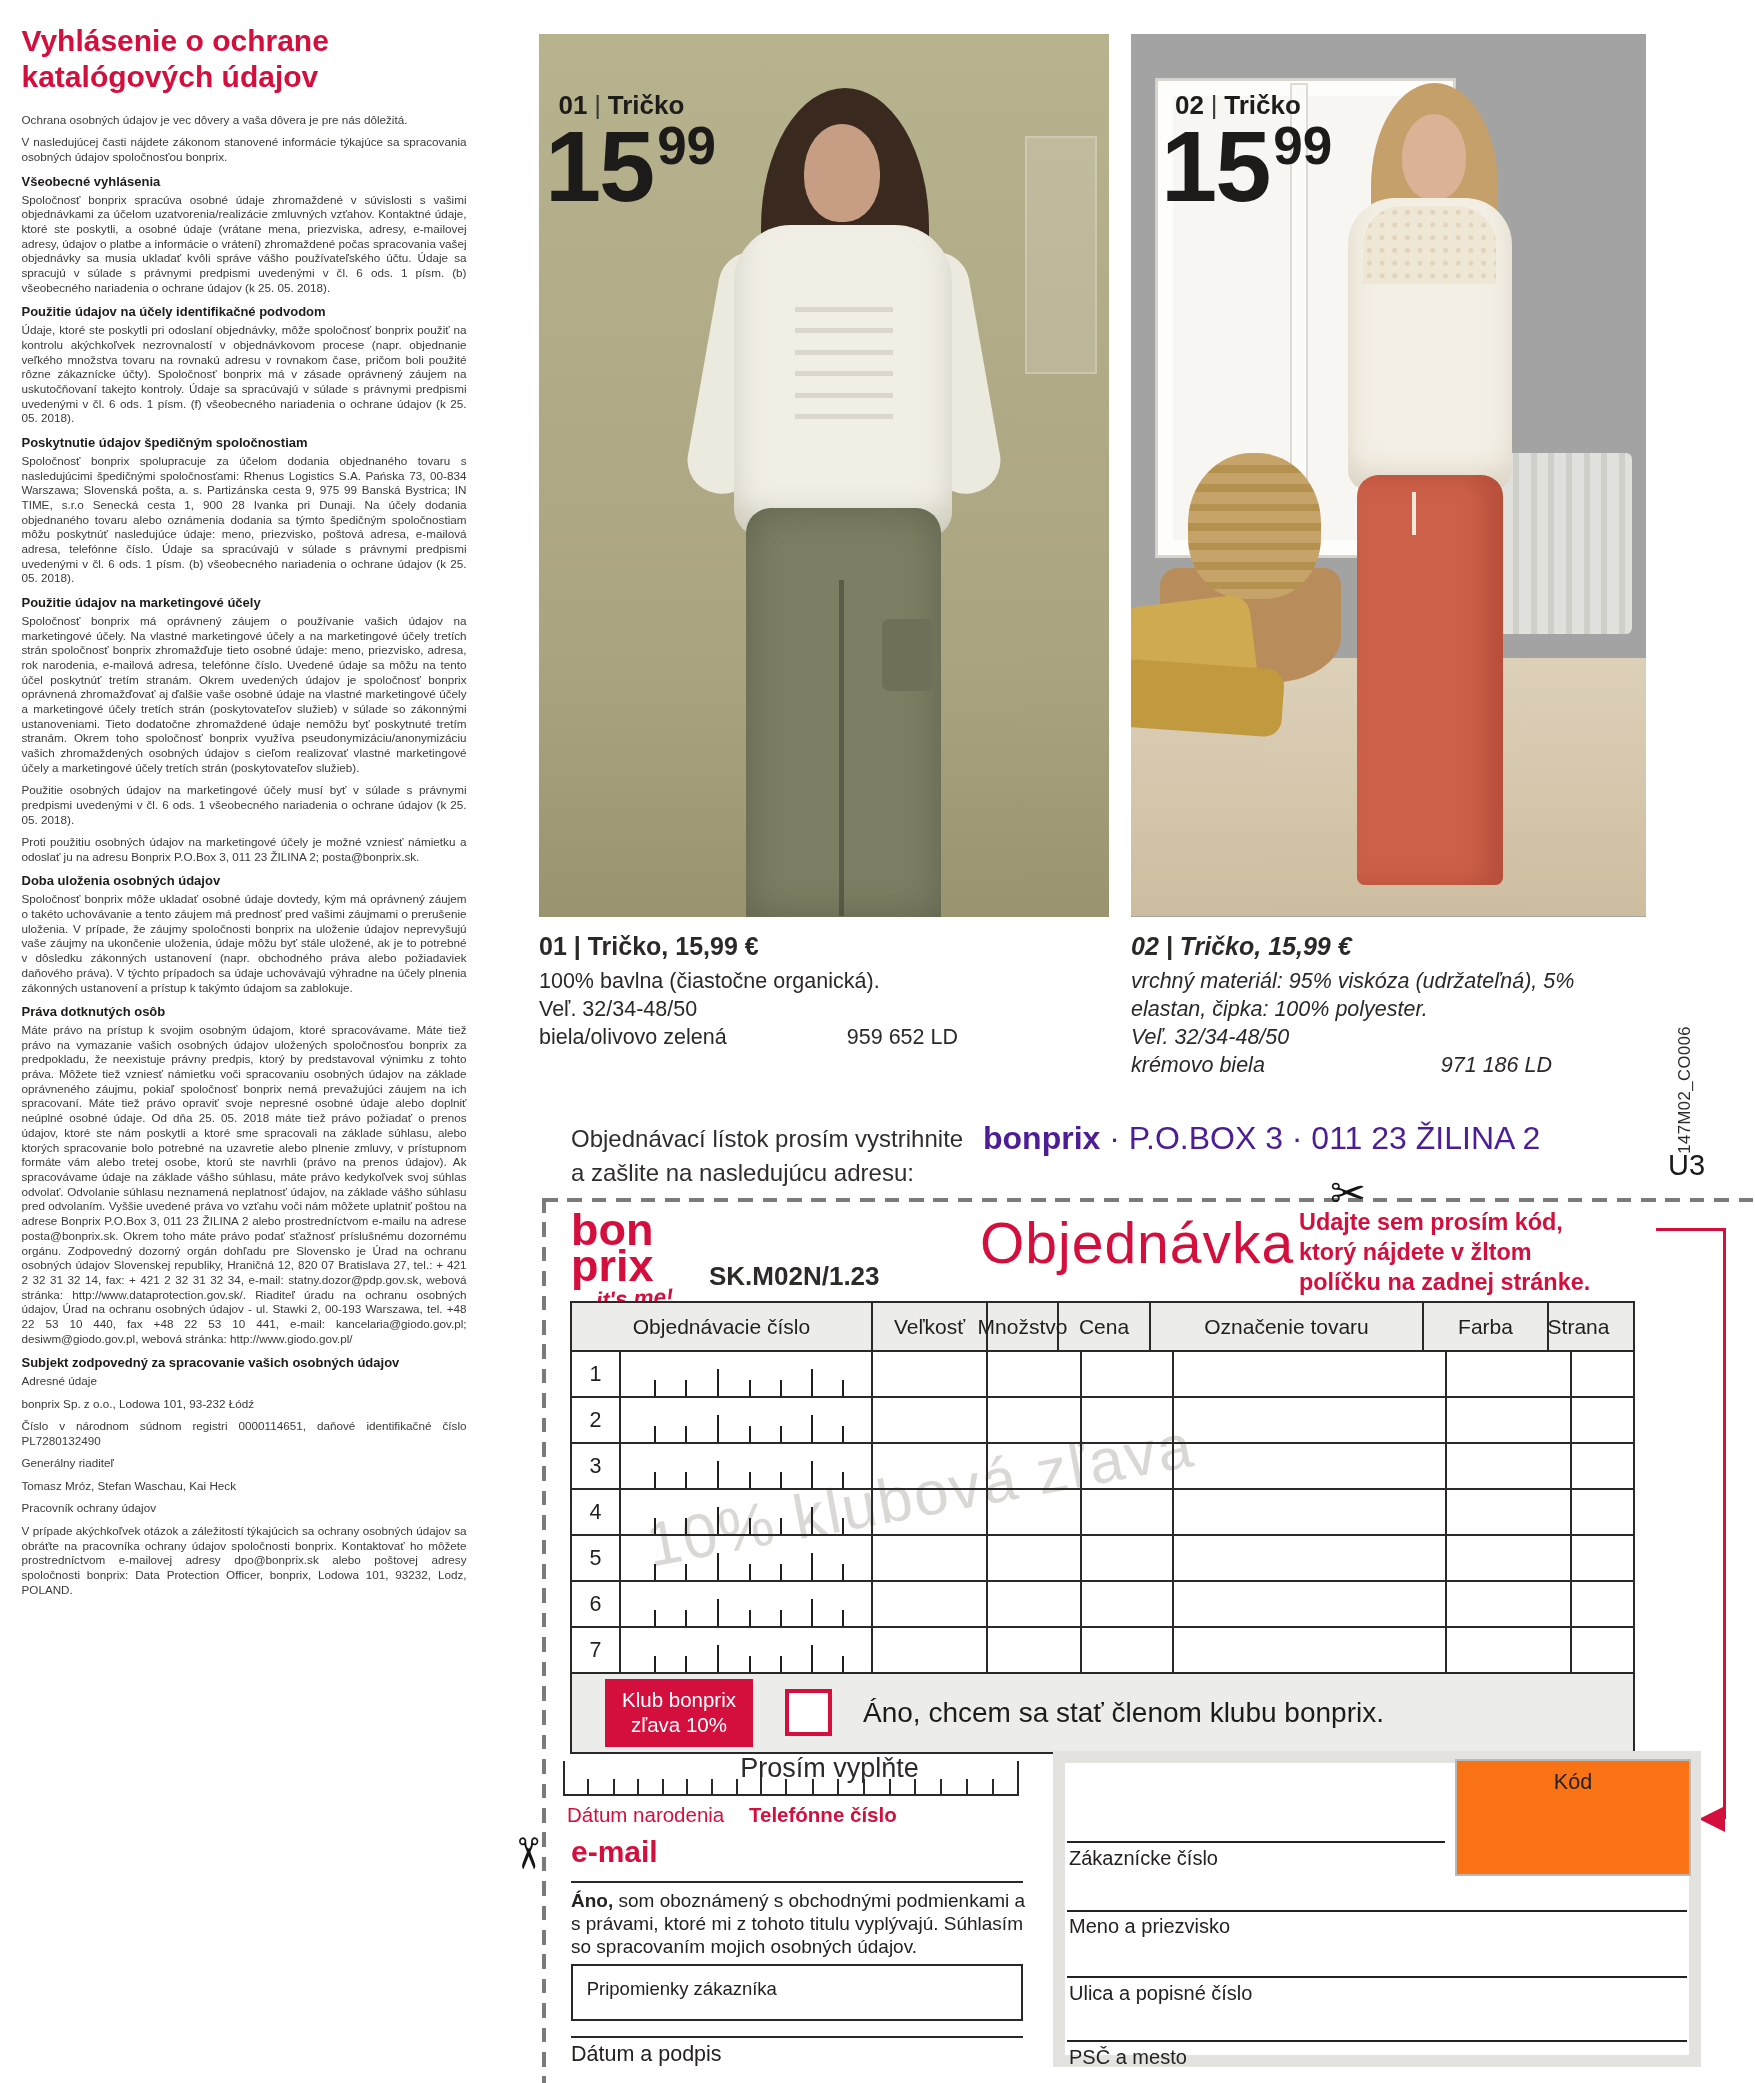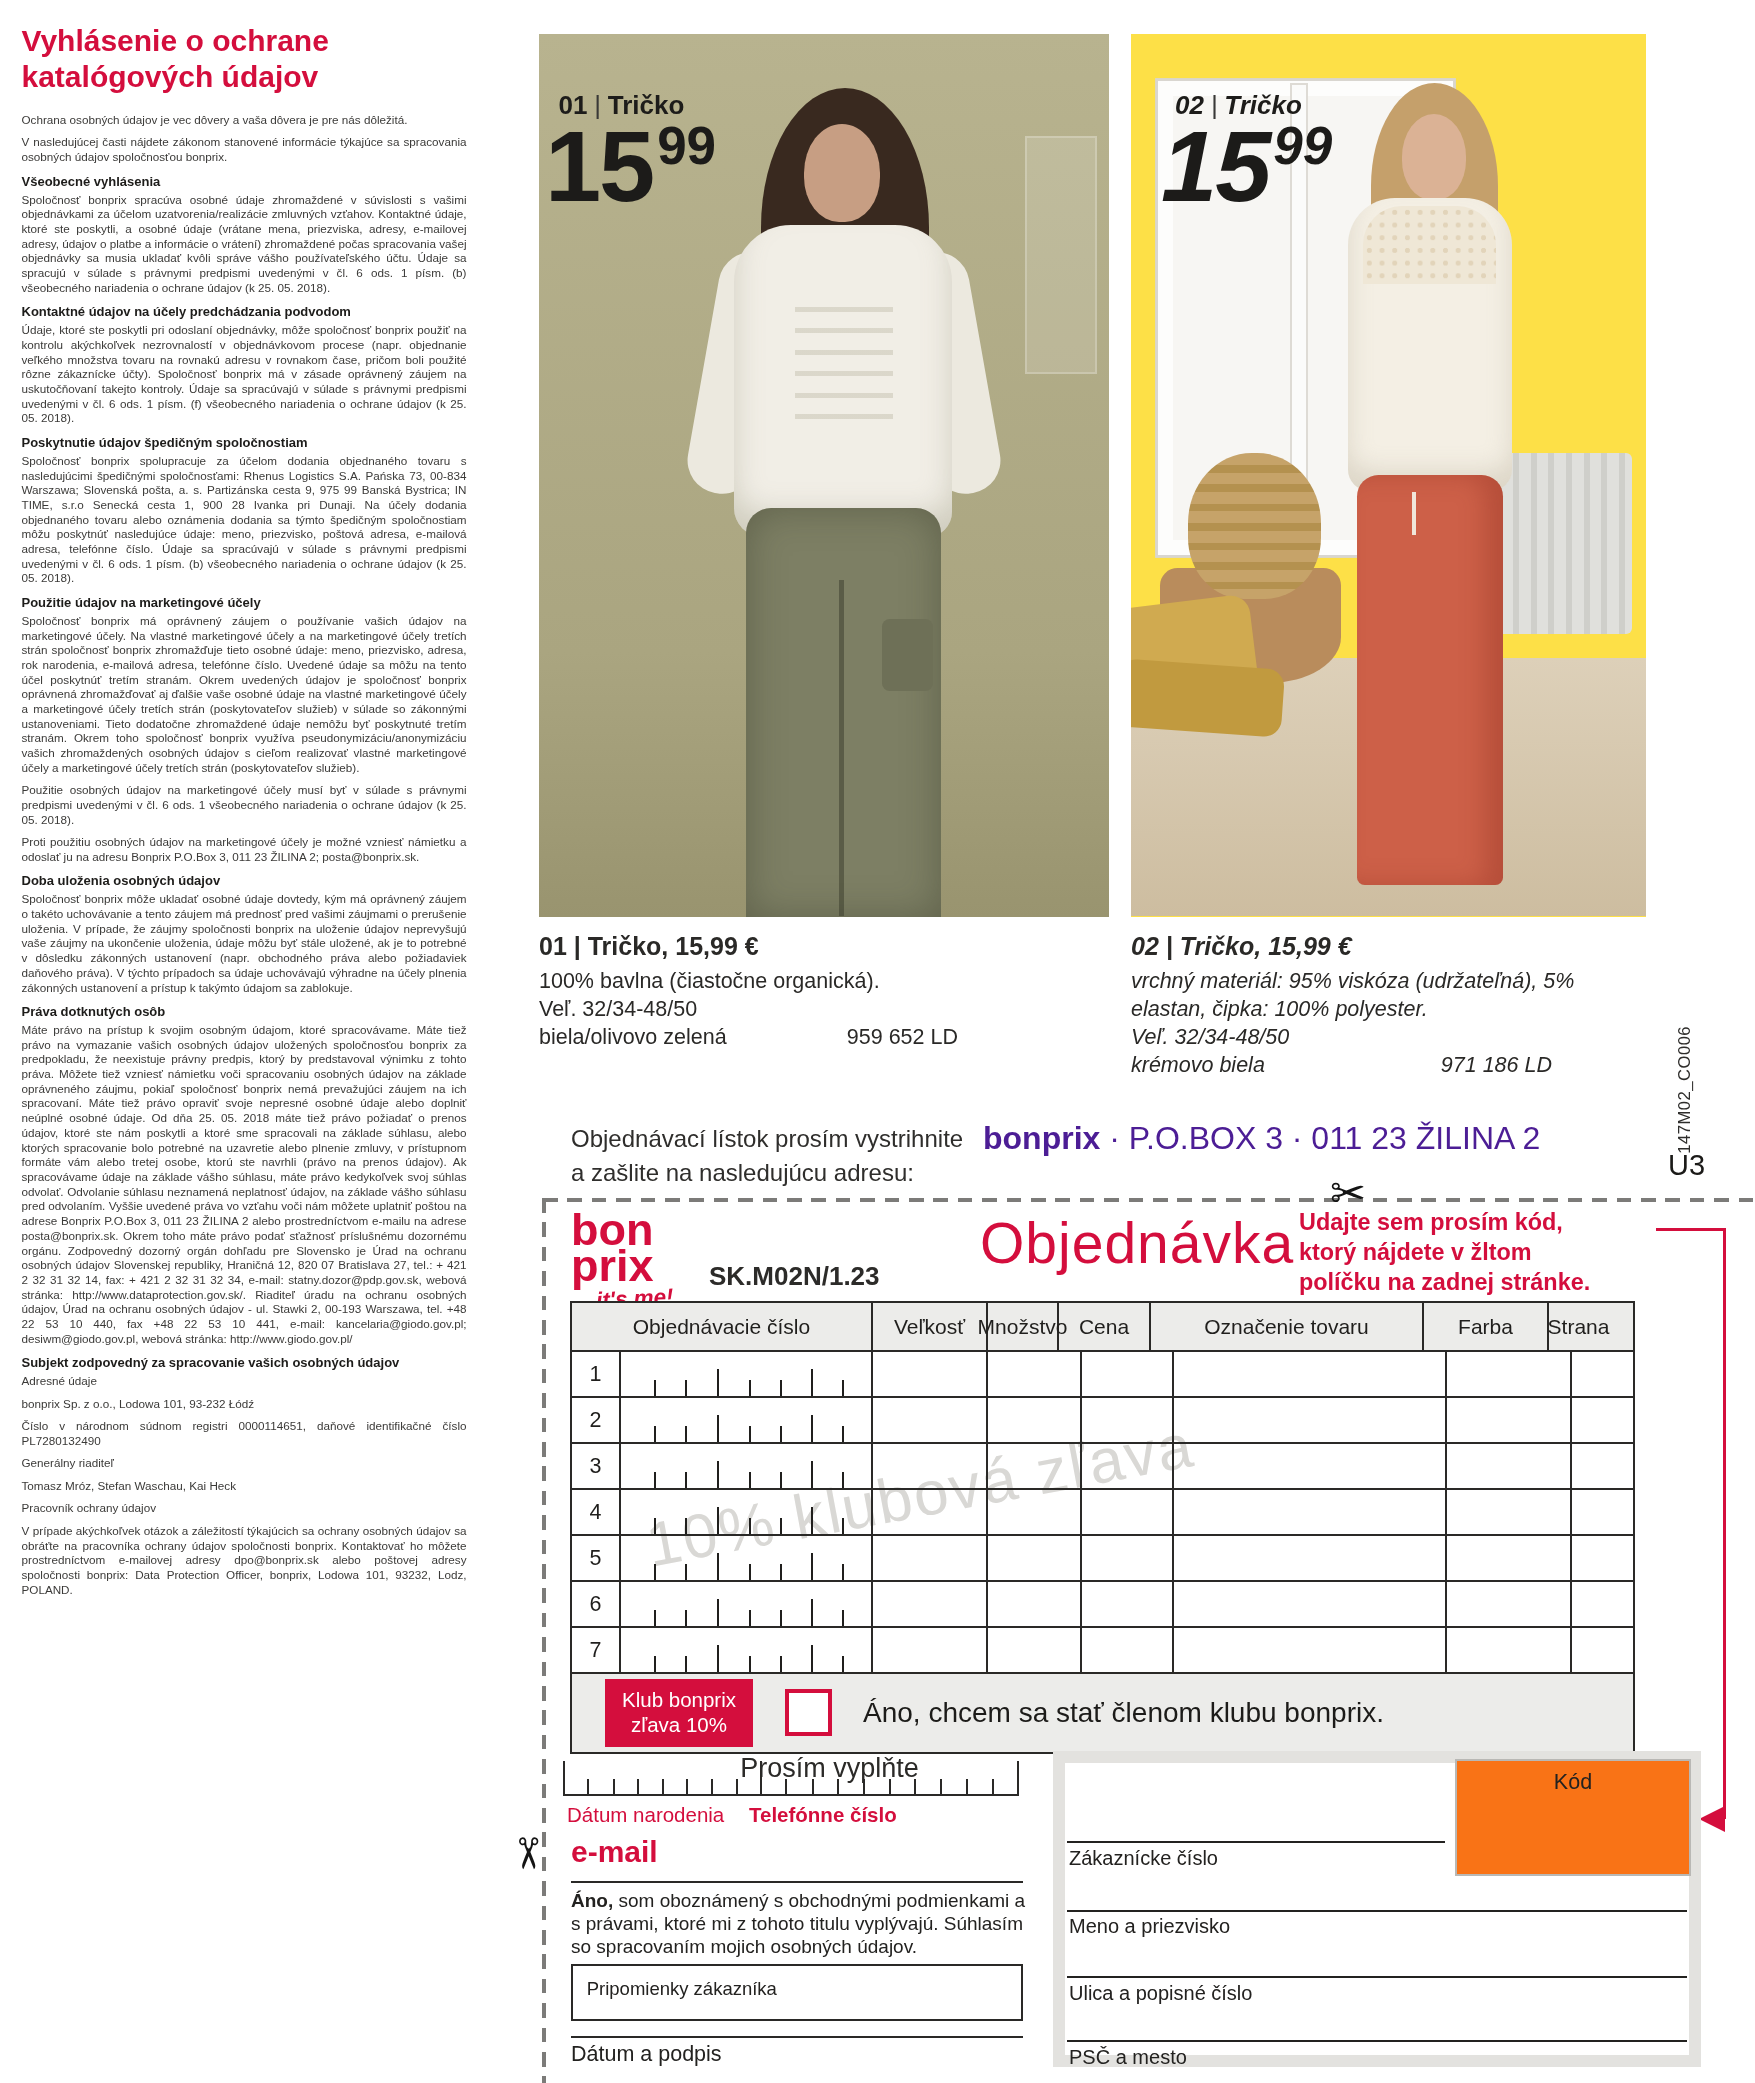--- a/index.html
+++ b/index.html
@@ -8,21 +8,21 @@
 
   
   .privacy{position:absolute;left:21.5px;top:23.4px;width:445px;}
   .pv-title{color:#d40e3d;font-size:30px;line-height:36px;font-weight:bold;margin:0 0 17.6px 0;}
   .pv-h{font-size:13px;font-weight:bold;color:#1d1c1a;margin:8.8px 0 3.9px 0;}
   .pv-p{font-size:11.7px;line-height:14.7px;color:#3b3a38;margin:0 0 7.8px 0;text-align:justify;}
 
   
   .photo{position:absolute;top:34px;height:883px;overflow:hidden;}
   .photo1{left:539px;width:570px;background:linear-gradient(180deg,#b8b38f 0%,#aaa580 70%,#99946f 100%);}
-  .photo2{left:1131px;width:515px;background:#fde047;font-style:italic;}
+  .photo2{left:1131px;width:515px;background:#a3a3a3;}
   .ph-label{position:absolute;font-size:26px;font-weight:bold;color:#1d1c1a;z-index:9;}
   .ph-label .bar{font-weight:normal;margin:0 6.8px;color:#3a3937;}
   .price{position:absolute;font-weight:bold;color:#1c1b19;font-size:101px;line-height:0.92;z-index:9;letter-spacing:-2px;}
   .price sup{font-size:53px;letter-spacing:0;vertical-align:top;position:relative;top:2px;left:3.9px;}
   .photo1 .ph-label{left:19.5px;top:56px;}
   .photo1 .price{left:5.9px;top:86px;}
   .photo2 .ph-label{left:44px;top:56px;}
   .photo2 .price{left:30px;top:86px;}
 
   
@@ -151,21 +151,21 @@
 
 <div class="page">
 
   <section class="privacy">
     <h1 class="pv-title">Vyhlásenie o ochrane katalógových údajov</h1>
     <div id="privacy-blocks">
         <p class="pv-p">Ochrana osobných údajov je vec dôvery a vaša dôvera je pre nás dôležitá.</p>
         <p class="pv-p">V nasledujúcej časti nájdete zákonom stanovené informácie týkajúce sa spracovania osobných údajov spoločnosťou bonprix.</p>
         <h4 class="pv-h">Všeobecné vyhlásenia</h4>
         <p class="pv-p">Spoločnosť bonprix spracúva osobné údaje zhromaždené v súvislosti s vašimi objednávkami za účelom uzatvorenia/realizácie zmluvných vzťahov. Kontaktné údaje, ktoré ste poskytli, a osobné údaje (vrátane mena, priezviska, adresy, e-mailovej adresy, údajov o platbe a informácie o vrátení) zhromaždené počas spracovania vašej objednávky sa musia ukladať kvôli správe vášho používateľského účtu. Údaje sa spracujú v súlade s právnymi predpismi uvedenými v čl. 6 ods. 1 písm. (b) všeobecného nariadenia o ochrane údajov (k 25. 05. 2018).</p>
-        <h4 class="pv-h">Kontaktné údajov na účely predchádzania podvodom</h4>
+        <h4 class="pv-h">Použitie údajov na účely identifikačné podvodom</h4>
         <p class="pv-p">Údaje, ktoré ste poskytli pri odoslaní objednávky, môže spoločnosť bonprix použiť na kontrolu akýchkoľvek nezrovnalostí v objednávkovom procese (napr. objednanie veľkého množstva tovaru na rovnakú adresu v rovnakom čase, pričom boli použité rôzne zákaznícke účty). Spoločnosť bonprix má v zásade oprávnený záujem na uskutočňovaní takejto kontroly. Údaje sa spracúvajú v súlade s právnymi predpismi uvedenými v čl. 6 ods. 1 písm. (f) všeobecného nariadenia o ochrane údajov (k 25. 05. 2018).</p>
         <h4 class="pv-h">Poskytnutie údajov špedičným spoločnostiam</h4>
         <p class="pv-p">Spoločnosť bonprix spolupracuje za účelom dodania objednaného tovaru s nasledujúcimi špedičnými spoločnosťami: Rhenus Logistics S.A. Pańska 73, 00-834 Warszawa; Slovenská pošta, a. s. Partizánska cesta 9, 975 99 Banská Bystrica; IN TIME, s.r.o Senecká cesta 1, 900 28 Ivanka pri Dunaji. Na účely dodania objednaného tovaru alebo oznámenia dodania sa týmto špedičným spoločnostiam môžu poskytnúť nasledujúce údaje: meno, priezvisko, poštová adresa, e-mailová adresa, telefónne číslo. Údaje sa spracúvajú v súlade s právnymi predpismi uvedenými v čl. 6 ods. 1 písm. (b) všeobecného nariadenia o ochrane údajov (k 25. 05. 2018).</p>
         <h4 class="pv-h">Použitie údajov na marketingové účely</h4>
         <p class="pv-p">Spoločnosť bonprix má oprávnený záujem o používanie vašich údajov na marketingové účely. Na vlastné marketingové účely a na marketingové účely tretích strán spoločnosť bonprix zhromažďuje tieto osobné údaje: meno, priezvisko, adresa, rok narodenia, e-mailová adresa, telefónne číslo. Uvedené údaje sa môžu na tento účel poskytnúť tretím stranám. Okrem uvedených údajov je spoločnosť bonprix oprávnená zhromažďovať aj ďalšie vaše osobné údaje na vlastné marketingové účely a marketingové účely tretích strán (poskytovateľov služieb) v súlade so zákonnými ustanoveniami. Tieto dodatočne zhromaždené údaje nemôžu byť poskytnuté tretím stranám. Okrem toho spoločnosť bonprix využíva pseudonymizáciu/anonymizáciu vašich zhromaždených osobných údajov s cieľom realizovať vlastné marketingové účely a marketingové účely tretích strán (poskytovateľov služieb).</p>
         <p class="pv-p">Použitie osobných údajov na marketingové účely musí byť v súlade s právnymi predpismi uvedenými v čl. 6 ods. 1 všeobecného nariadenia o ochrane údajov (k 25. 05. 2018).</p>
         <p class="pv-p">Proti použitiu osobných údajov na marketingové účely je možné vzniesť námietku a odoslať ju na adresu Bonprix P.O.Box 3, 011 23 ŽILINA 2; posta@bonprix.sk.</p>
         <h4 class="pv-h">Doba uloženia osobných údajov</h4>
         <p class="pv-p">Spoločnosť bonprix môže ukladať osobné údaje dovtedy, kým má oprávnený záujem o takéto uchovávanie a tento záujem má prednosť pred vašimi záujmami o prerušenie uloženia. V prípade, že záujmy spoločnosti bonprix na uloženie údajov neprevyšujú vaše záujmy na ukončenie uloženia, údaje môžu byť stále uložené, ak je to potrebné v dôsledku zákonných ustanovení (napr. obchodného práva alebo požiadaviek daňového práva). V týchto prípadoch sa údaje uchovávajú výhradne na účely plnenia zákonných ustanovení a prístup k takýmto údajom sa zablokuje.</p>
         <h4 class="pv-h">Práva dotknutých osôb</h4>

